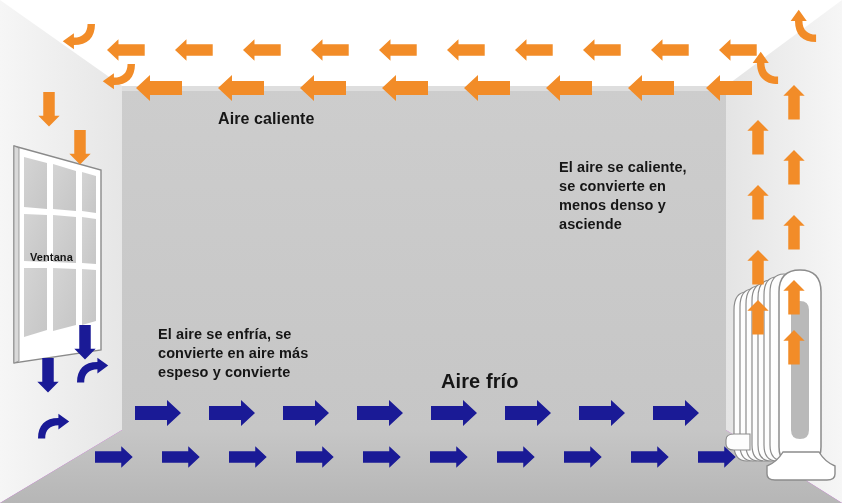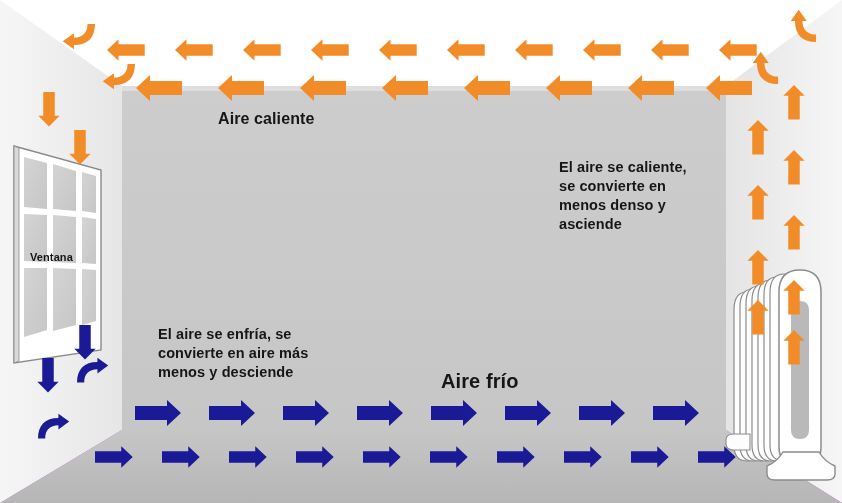--- a/index.html
+++ b/index.html
@@ -226,15 +226,15 @@
   <div class="lbl" id="lbl-ventana">Ventana</div>
 
 
   <div class="lbl" id="lbl-right">El aire se caliente,
 se convierte en
 menos denso y
 asciende</div>
 
   <div class="lbl" id="lbl-left">El aire se enfría, se
 convierte en aire más
-menos y desciende</div>
+espeso y convierte</div>
 
 </div>
 
 </body></html>

